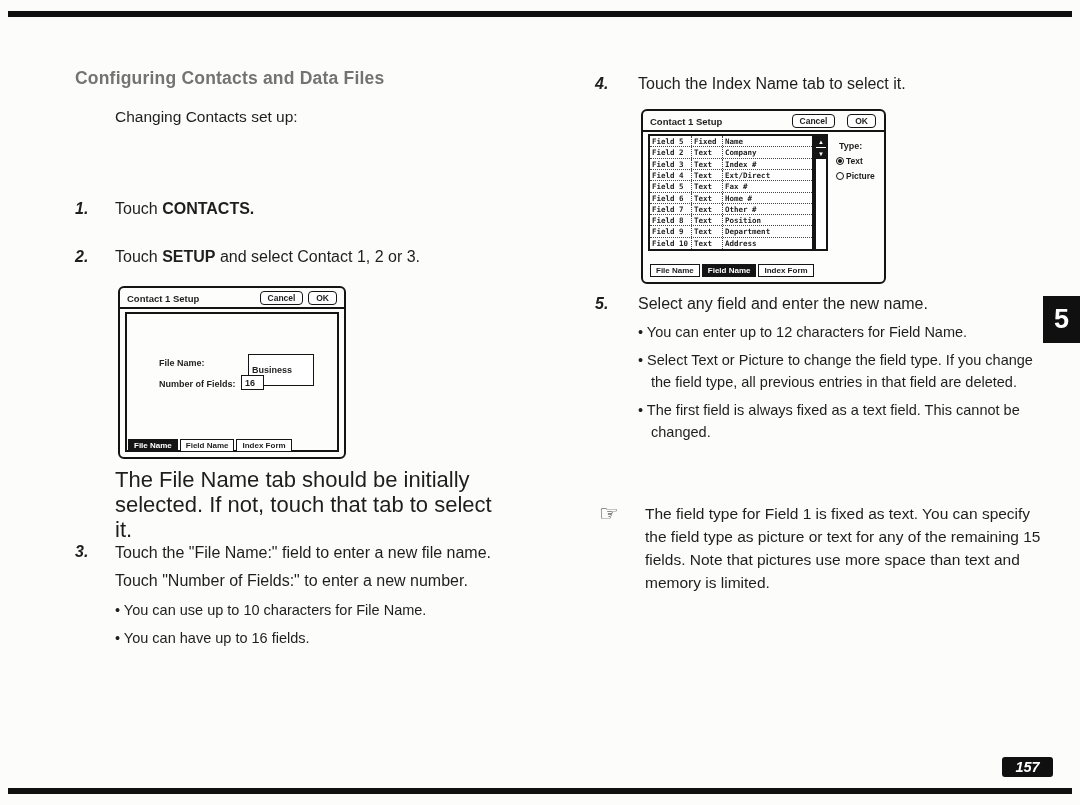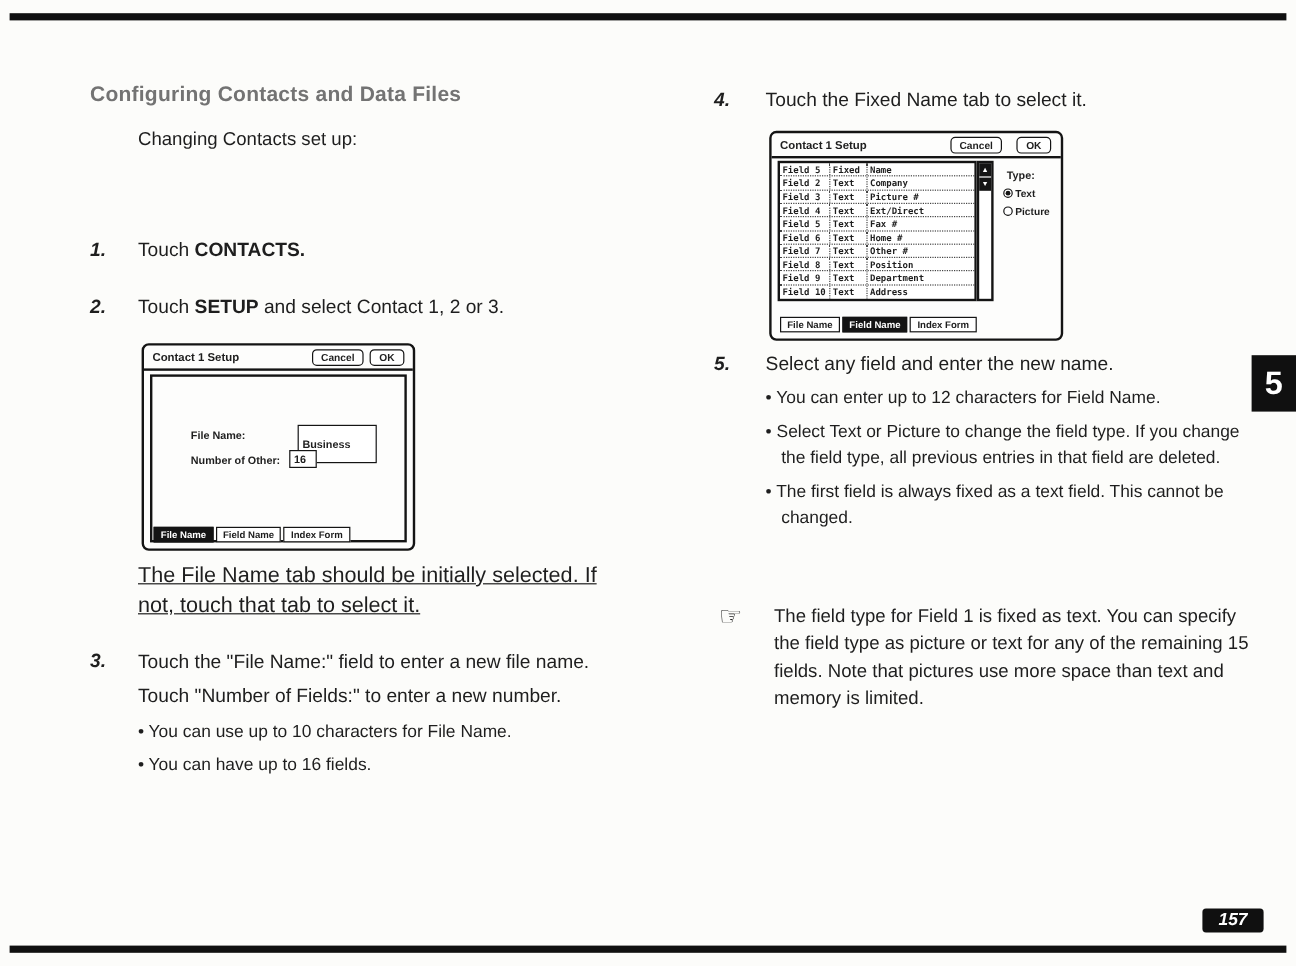--- a/index.html
+++ b/index.html
@@ -30,21 +30,21 @@
   .intro div { margin:0; }
 
   .step { position:absolute; display:flex; }
   .step-num { flex:0 0 40px; font-style:italic; font-weight:bold; font-size:16px; line-height:24px; }
   .step-body { flex:1; font-size:16px; line-height:24px; }
   .step-body .para { margin-bottom:2px; }
   .bullets { margin-top:5px; font-size:14.5px; line-height:23px; }
   .bullets .bullet { padding-left:13px; margin-bottom:5px; }
   .bullets .bullet::before { content:"• "; margin-left:-13px; }
 
-  .plain-para { position:absolute; font-size:18px; line-height:25px;text-decoration:underline; }
+  .plain-para { position:absolute; font-size:22px; line-height:25px; }
 
   .note { position:absolute; left:599px; top:502px; width:450px; display:flex; }
   .note-icon { flex:0 0 46px; font-size:22px; line-height:23px; }
   .note-text { flex:1; font-size:15.5px; line-height:23px; max-width:402px; }
 
   
   .dlg { position:absolute; background:#fdfdfc; border:2px solid #141414; border-radius:6px; }
   .dlg-title { position:absolute; left:7px; top:5px; font-size:9.5px; font-weight:bold; }
   .dlg-btn {
     position:absolute; top:3px; height:14px; border:1.5px solid #141414; border-radius:4px;
@@ -123,21 +123,21 @@
   </div>
 
   <div class="dlg" style="left:118px; top:286px; width:228px; height:173px;">
     <div class="dlg-title">Contact 1 Setup</div>
     <div class="dlg-btn" style="right:41px; width:43px;">Cancel</div>
     <div class="dlg-btn" style="right:7px; width:29px;">OK</div>
     <div class="dlg-rule"></div>
     <div class="d1-frame"></div>
     <div class="d1-label" style="left:39px; top:70px;">File Name:</div>
     <div class="d1-box" style="left:128px; top:66px; width:66px; height:32px;">Business</div>
-    <div class="d1-label" style="left:39px; top:91px;">Number of Other:</div>
+    <div class="d1-label" style="left:39px; top:91px;">Number of Fields:</div>
     <div class="d1-box" style="left:121px; top:87px; width:23px; height:15px;">16</div>
     <div class="tab-row">
       <div class="tab active">File Name</div>
       <div class="tab">Field Name</div>
       <div class="tab">Index Form</div>
     </div>
   </div>
 
   <div class="plain-para" style="left:115px; top:467px; width:398px;">The File Name tab should be initially selected. If not, touch that tab to select it.</div>
 
@@ -148,21 +148,21 @@
       <div class="para">Touch "Number of Fields:" to enter a new number.</div>
       <div class="bullets">
         <div class="bullet">You can use up to 10 characters for File Name.</div>
         <div class="bullet">You can have up to 16 fields.</div>
       </div>
     </div>
   </div>
 
   <div class="step" style="left:595px; top:72px; width:450px;">
     <span class="step-num" style="flex-basis:43px;">4.</span>
-    <div class="step-body">Touch the Fixed Name tab to select it.</div>
+    <div class="step-body">Touch the Index Name tab to select it.</div>
   </div>
 
   <div class="dlg" style="left:641px; top:109px; width:245px; height:175px;">
     <div class="dlg-title">Contact 1 Setup</div>
     <div class="dlg-btn" style="right:49px; width:43px;">Cancel</div>
     <div class="dlg-btn" style="right:8px; width:29px;">OK</div>
     <div class="dlg-rule"></div>
 
     <div class="ftable">
       <div class="trow">
@@ -171,21 +171,21 @@
         <span class="c3">Name</span>
       </div>
       <div class="trow">
         <span class="c1">Field 2</span>
         <span class="c2">Text</span>
         <span class="c3">Company</span>
       </div>
       <div class="trow">
         <span class="c1">Field 3</span>
         <span class="c2">Text</span>
-        <span class="c3">Picture #</span>
+        <span class="c3">Index #</span>
       </div>
       <div class="trow">
         <span class="c1">Field 4</span>
         <span class="c2">Text</span>
         <span class="c3">Ext/Direct</span>
       </div>
       <div class="trow">
         <span class="c1">Field 5</span>
         <span class="c2">Text</span>
         <span class="c3">Fax #</span>

